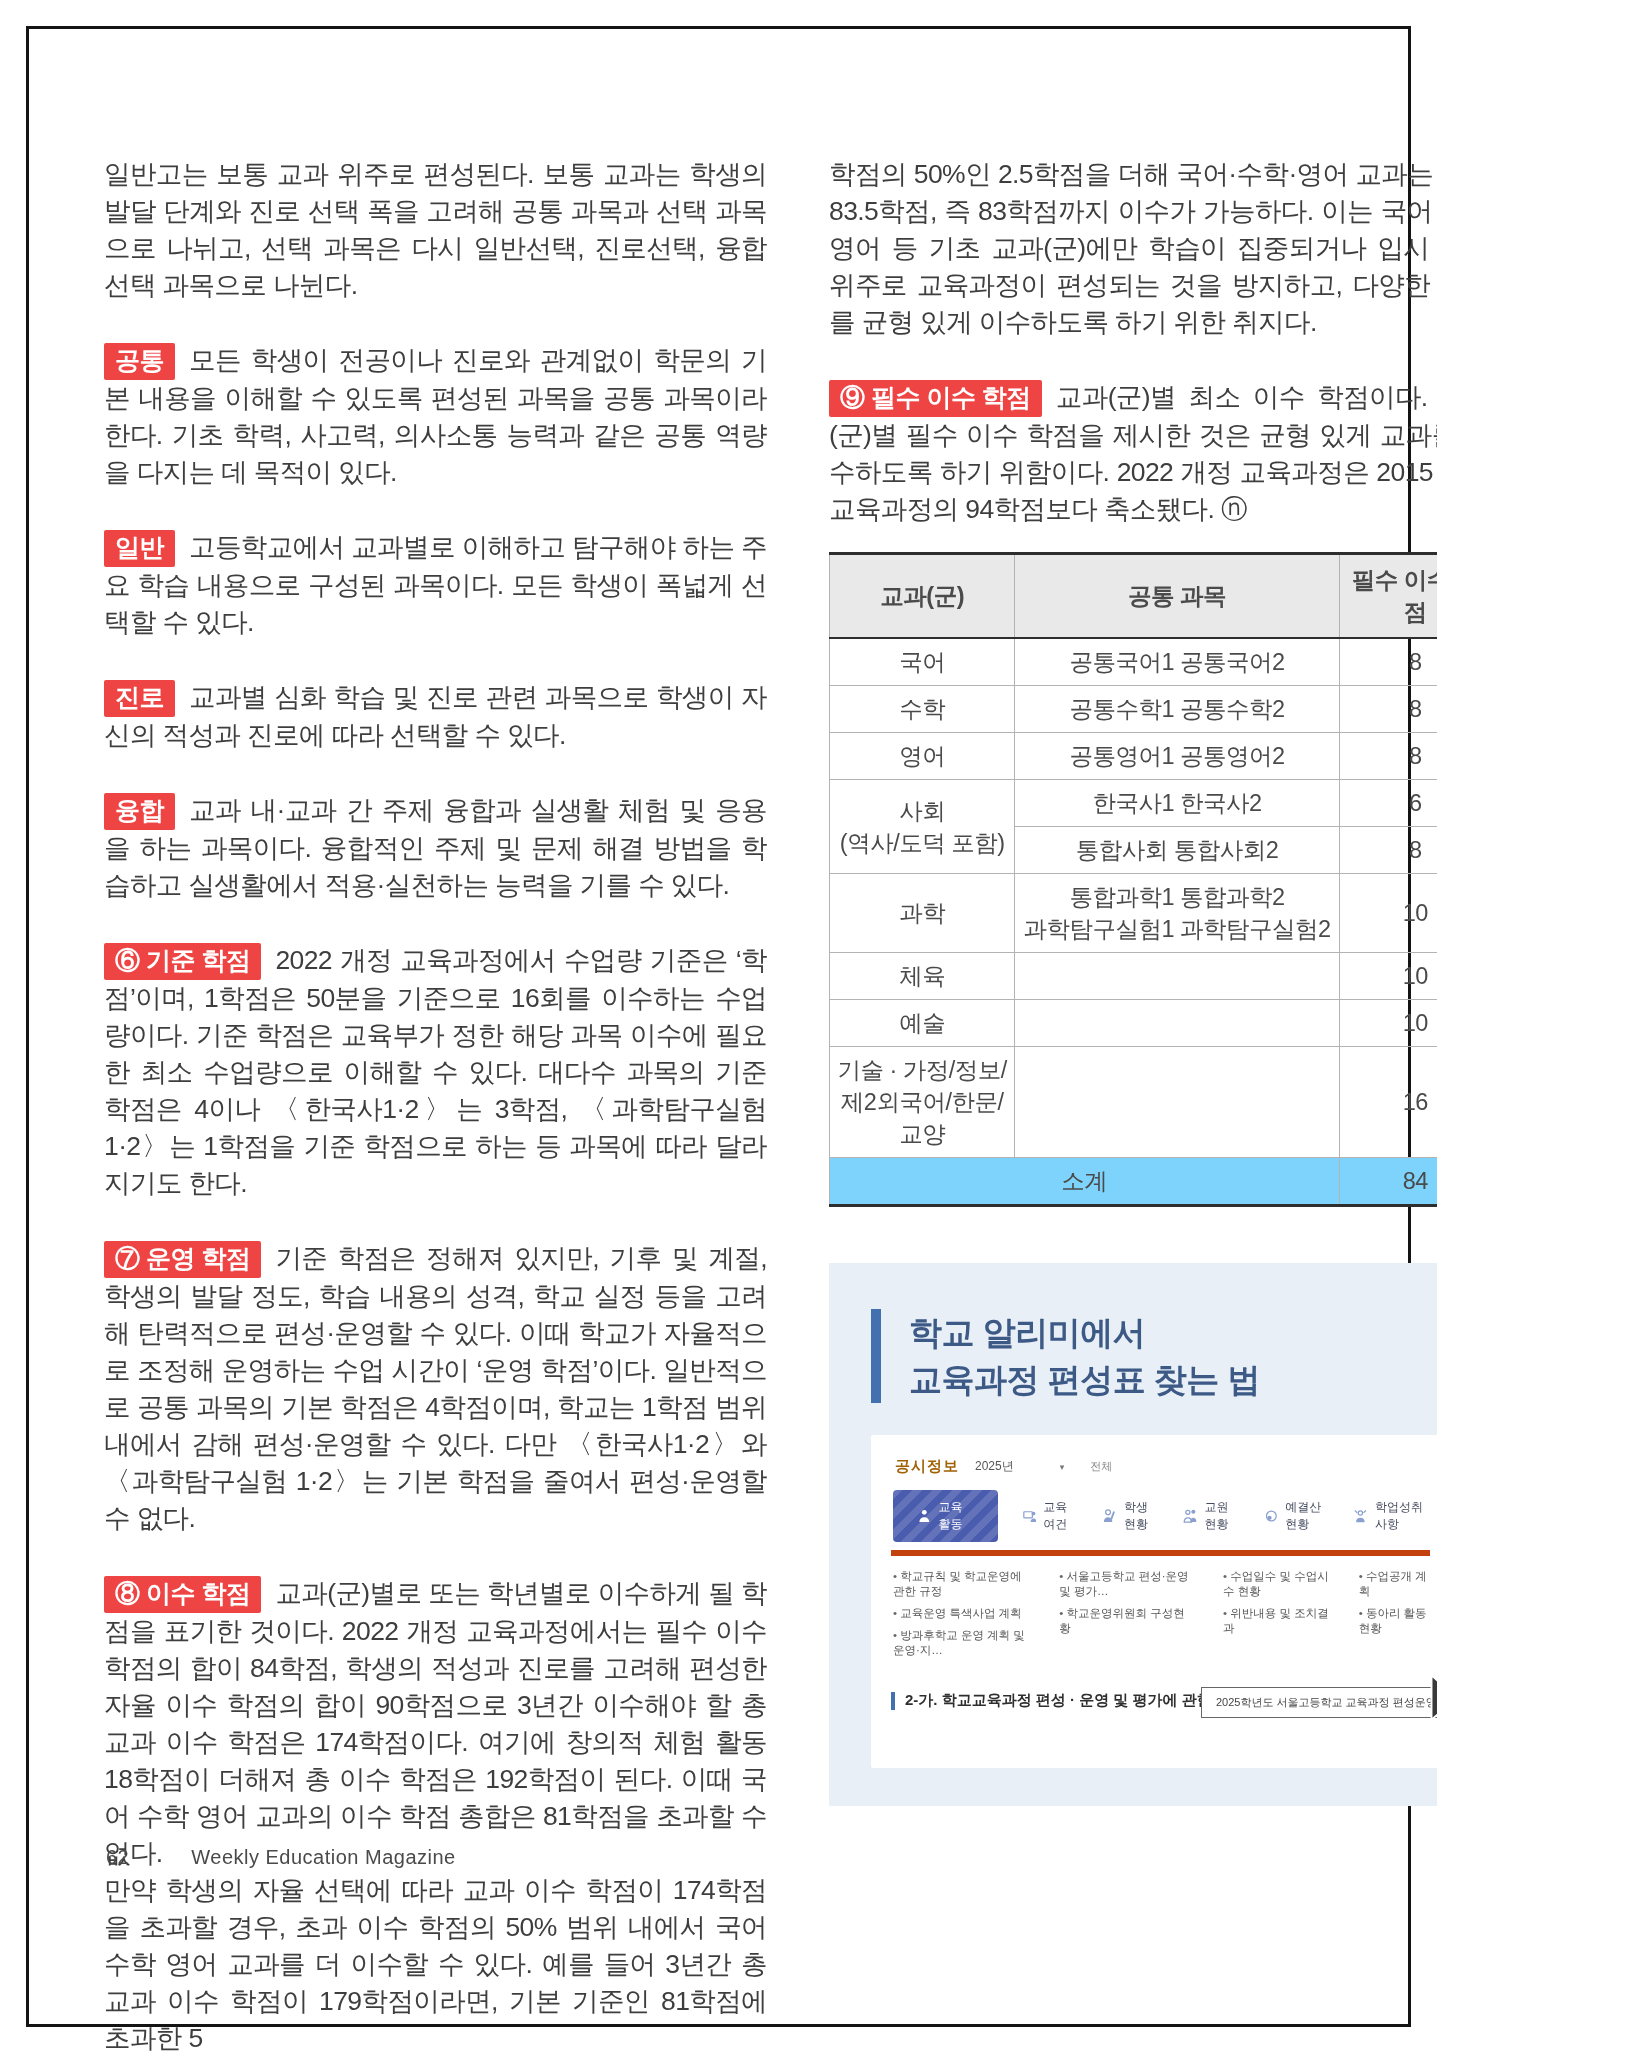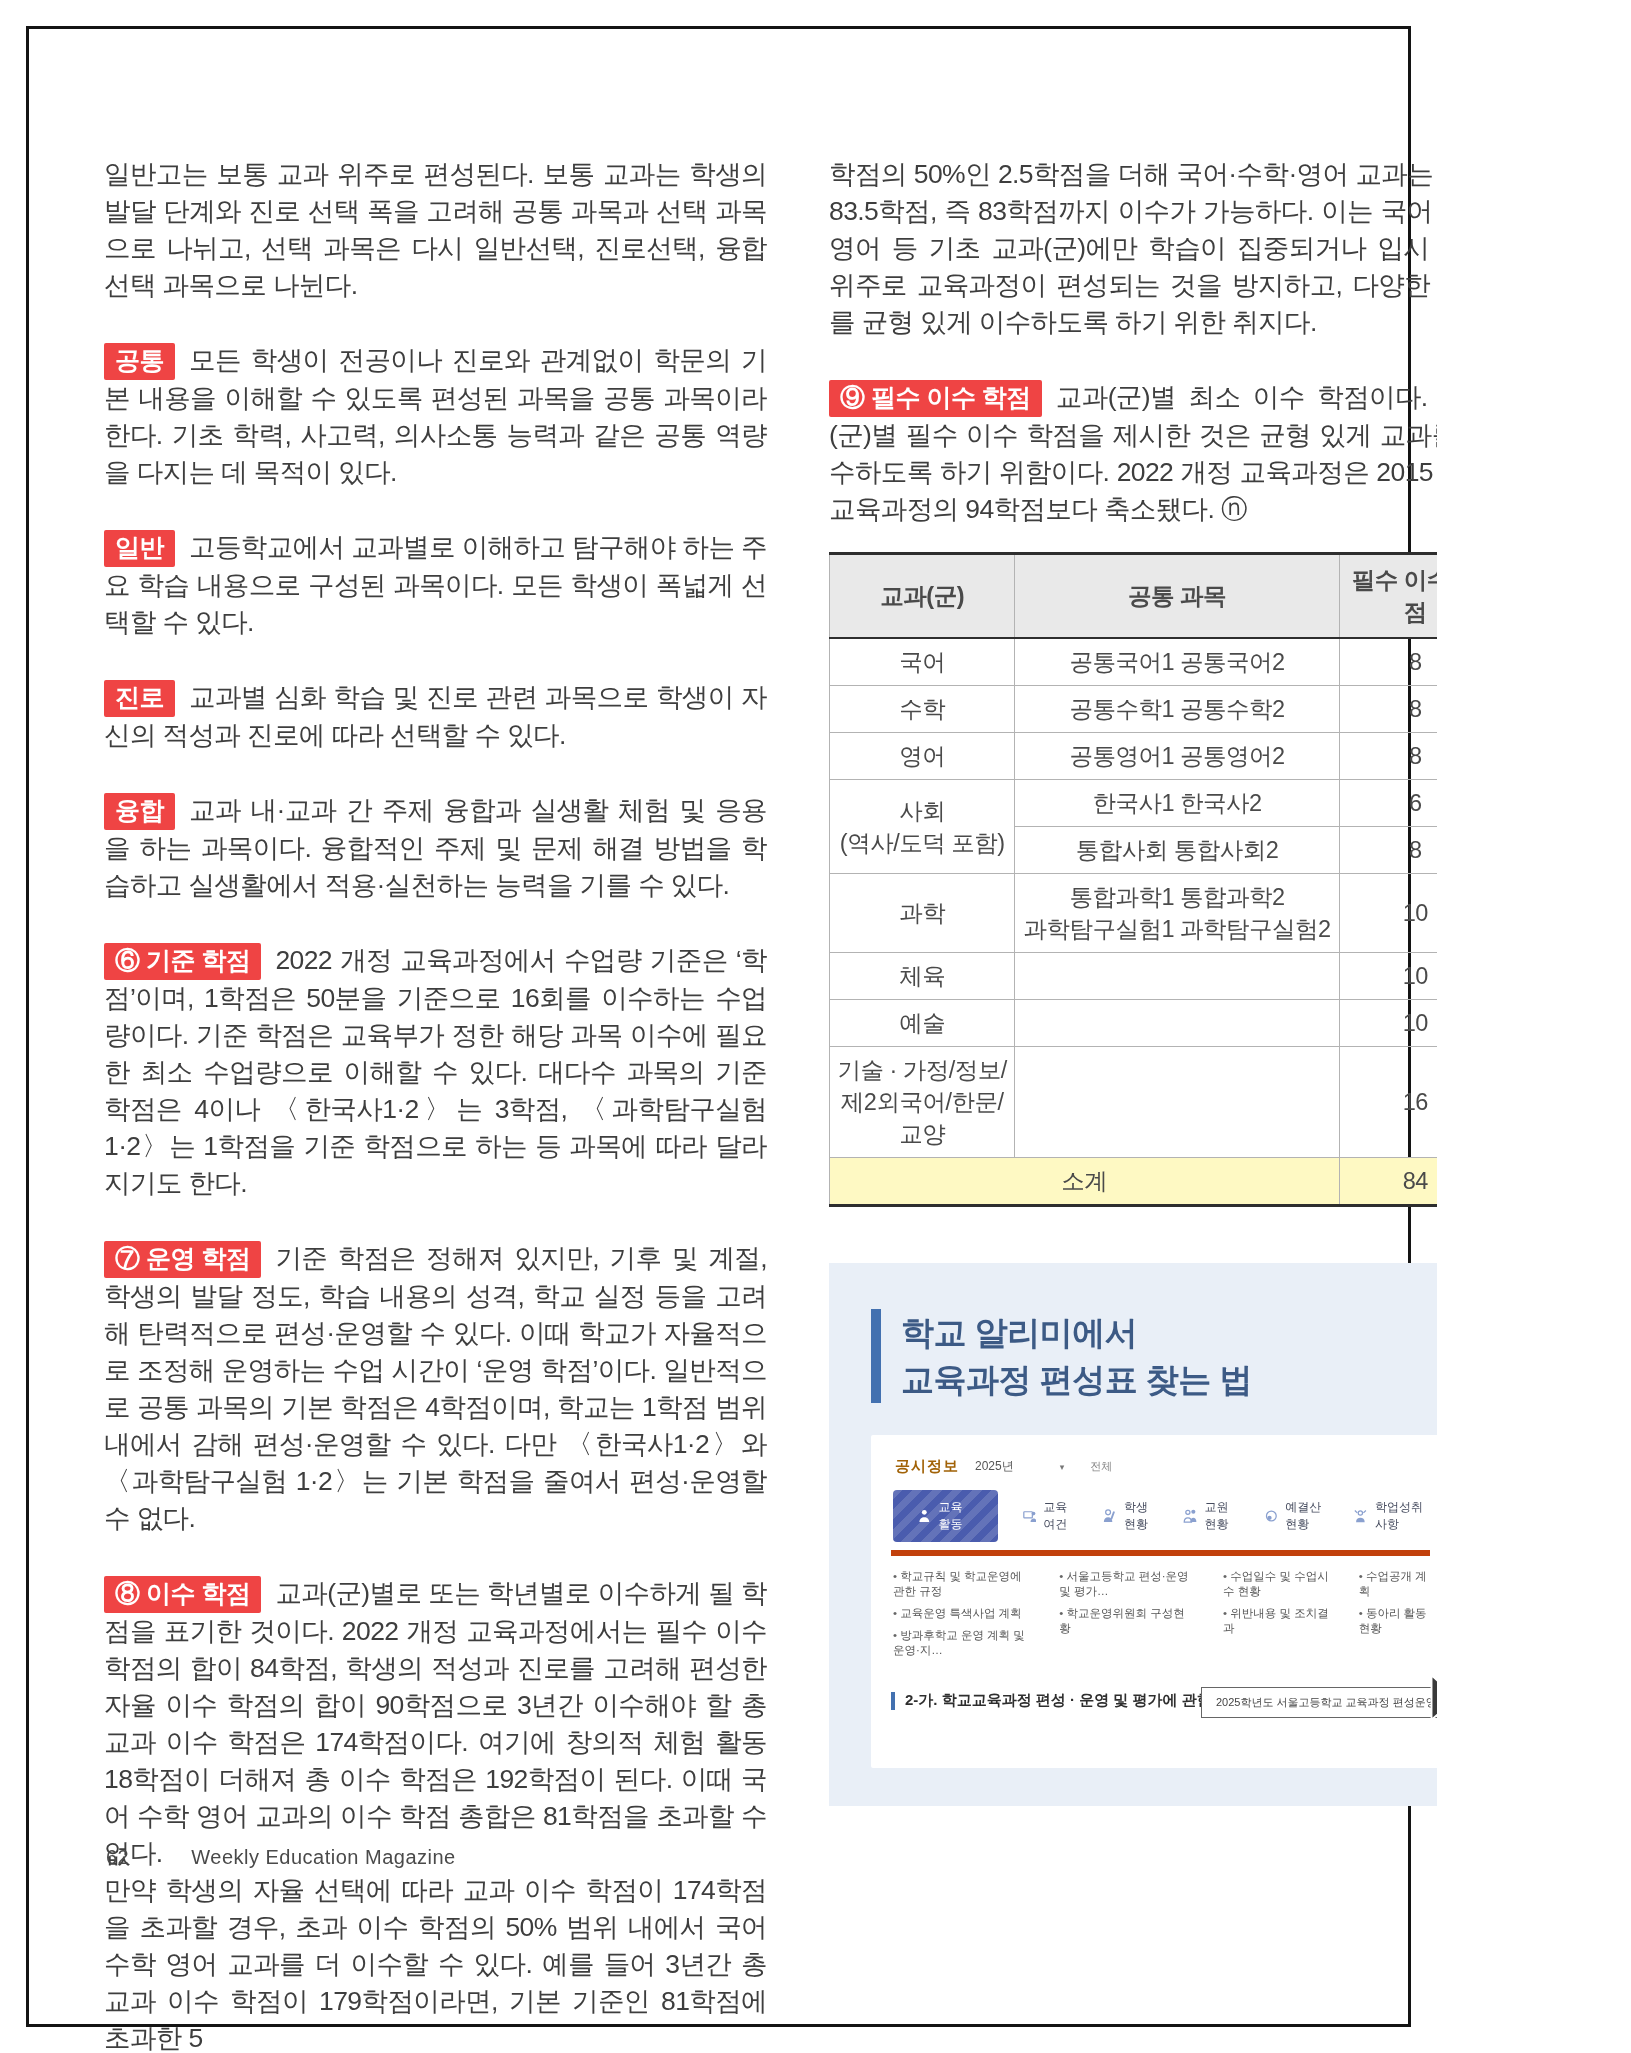--- a/index.html
+++ b/index.html
@@ -14,25 +14,25 @@
   .tag{display:inline-block;background:#ef4444;color:#fff;font-weight:bold;
        padding:2px 11px 4px;margin-right:14px;font-size:25px;line-height:31px;
        border-radius:2px;letter-spacing:-0.5px;}
   
   .credits-table{width:100%;border-collapse:collapse;margin:10px 0 56px;
        border-top:3px solid #2e2e2e;border-bottom:3px solid #2e2e2e;}
   .credits-table th,.credits-table td{border:1px solid #b3b3b3;text-align:center;
        font-size:23.5px;color:#4a4a4a;padding:7px 6px;letter-spacing:-0.5px;}
   .credits-table thead th{background:#e9e9e9;border-bottom:2px solid #2e2e2e;
        font-weight:bold;padding:9px 6px;}
-  .credits-table .sub td{background:#fef9c3;}
+  .credits-table .sub td{background:#7dd3fc;}
   .pre{white-space:pre-line;}
   
   .infobox{background:#e9eff7;padding:46px 42px 38px;margin-top:4px;}
-  .ib-title-row{display:flex;gap:20px;margin-bottom:32px;}
+  .ib-title-row{display:flex;gap:28px;margin-bottom:32px;}
   .ib-bar{width:10px;background:#4371b0;}
   .ib-title{font-size:33px;line-height:47px;font-weight:bold;color:#3c5a85;letter-spacing:-0.5px;}
   .ib-body{font-size:26.5px;line-height:37.5px;color:#3e3e3e;text-align:justify;
        margin:0 0 30px;letter-spacing:-0.6px;}
   
   .shot{background:#fff;position:relative;padding:16px 20px 58px;border-radius:2px;}
   .shot-head{display:flex;align-items:center;padding:6px 4px 12px;}
   .shot-title{font-size:15px;font-weight:bold;color:#a16207;letter-spacing:1px;}
   .shot-year{font-size:12px;color:#555;margin-left:16px;}
   .caret{font-size:9px;color:#777;}

